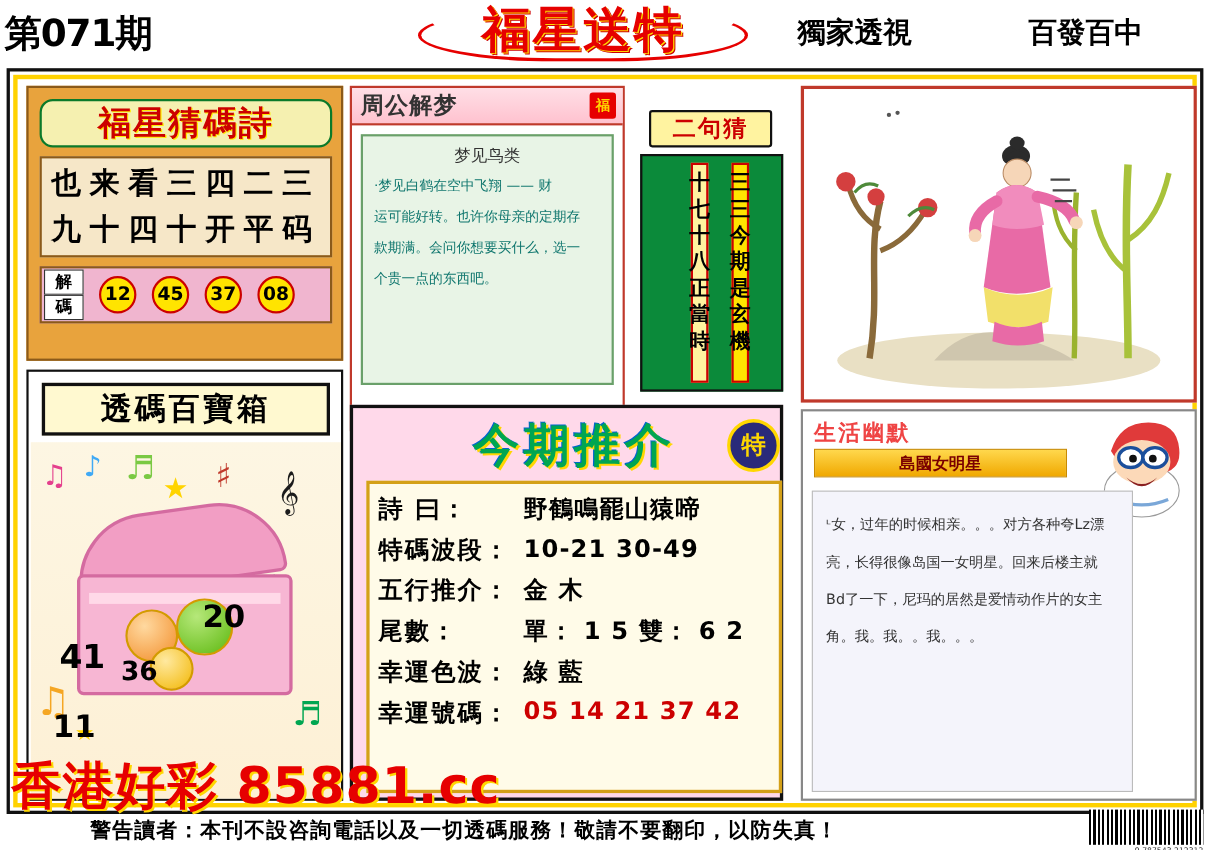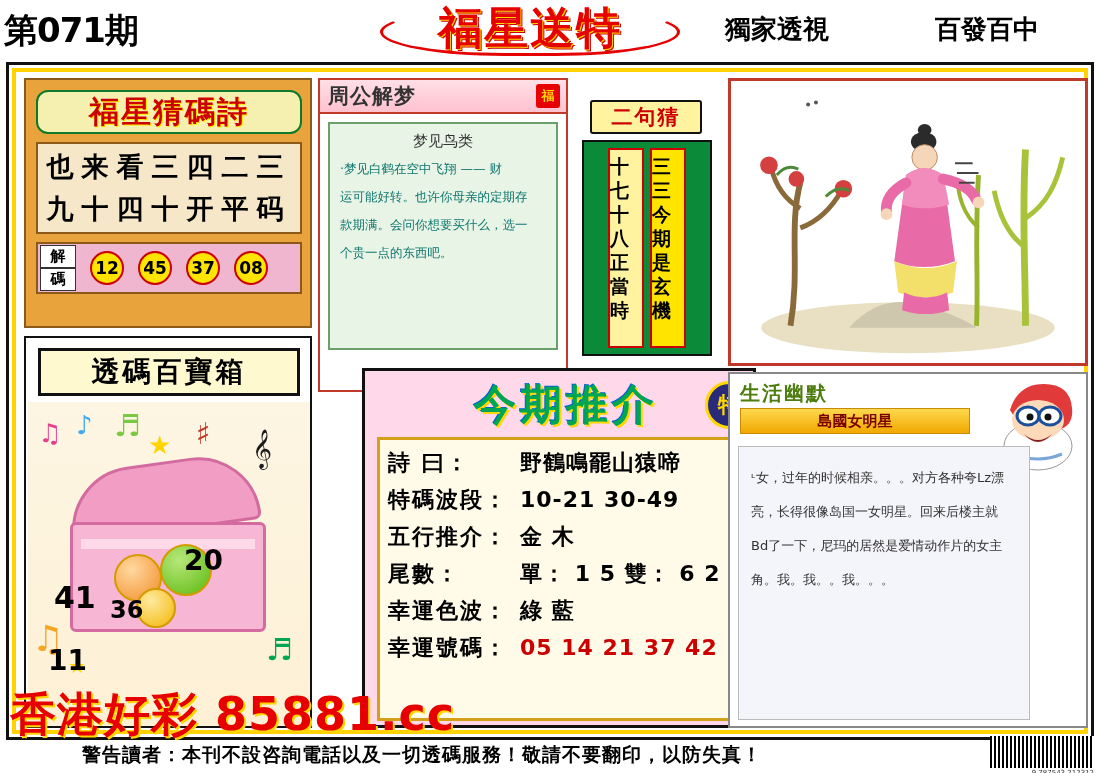--- a/index.html
+++ b/index.html
@@ -177,21 +177,21 @@
     text-align:center; font-size:15px; color:#333; margin-bottom:8px;
   }
   .dream p {
     margin:0 0 8px 0; font-size:12.5px; color:#0f766e; line-height:20px;
     text-align:justify;
   }
   
   
   .rec {
     position:absolute; left:302px; top:296px; width:394px; height:360px;
-    background:#ffd9ea; border:3px solid #111;margin-left:44px;
+    background:#ffd9ea; border:3px solid #111;
   }
   .rec .head {
     position:absolute; left:8px; top:6px; width:386px; height:56px;
     display:flex; align-items:center; justify-content:center;
   }
   .rec .head .t {
     font-size:42px; font-weight:bold; letter-spacing:4px;
     color:#00a651;
     text-shadow:2px 2px 0 #ffd700, -1px -1px 0 #0066cc;
   }
@@ -219,21 +219,21 @@
     background:#fff; border:3px solid #c0392b;
     overflow:hidden;
   }
   .pic .sky { position:absolute; inset:0; background:#ffffff; }
   .humor {
     position:absolute; left:712px; top:300px; width:360px; height:356px;
     background:#fff; border:2px solid #888;
   }
   .humor .t {
     position:absolute; left:10px; top:6px;
-    font-size:20px; font-weight:bold; color:#4d7c0f; letter-spacing:2px;
+    font-size:20px; font-weight:bold; color:#ef4444; letter-spacing:2px;
   }
   .humor .sub {
     position:absolute; left:10px; top:34px; width:230px; height:26px;
     background:linear-gradient(#ffd84d,#f0a800);
     border:1px solid #c98b00;
     display:flex; align-items:center; justify-content:center;
     font-size:15px; font-weight:bold; color:#7a0000;
   }
   .humor .body {
     position:absolute; left:8px; top:72px; width:292px; height:274px;
@@ -253,23 +253,24 @@
     display:flex; align-items:center; justify-content:center;
     font-size:21px; font-weight:bold; color:#c00; letter-spacing:2px;
   }
   .guess .cols {
     position:absolute; left:6px; top:40px; width:130px; height:216px;
     background:#0b8a3a; border:2px solid #111;
     display:flex; flex-direction:row-reverse; justify-content:center; gap:6px;
     padding:6px 4px;
   }
   .gcol {
-    width:36px; background:#ffe400; border:2px solid #c00;
+    width:16px; background:#ffe400; border:2px solid #c00;
     display:flex; flex-direction:column; align-items:center;
     padding-top:4px;
+    margin-left:15px;
   }
   .gcol span {
     font-size:19px; font-weight:bold; color:#000; line-height:24px;
   }
   .gcol.mid { background:#fff3a0; }
   
   .bottom-strip {
     position:absolute; left:0; top:684px; width:1100px; height:89px;
   }
   .brand {

